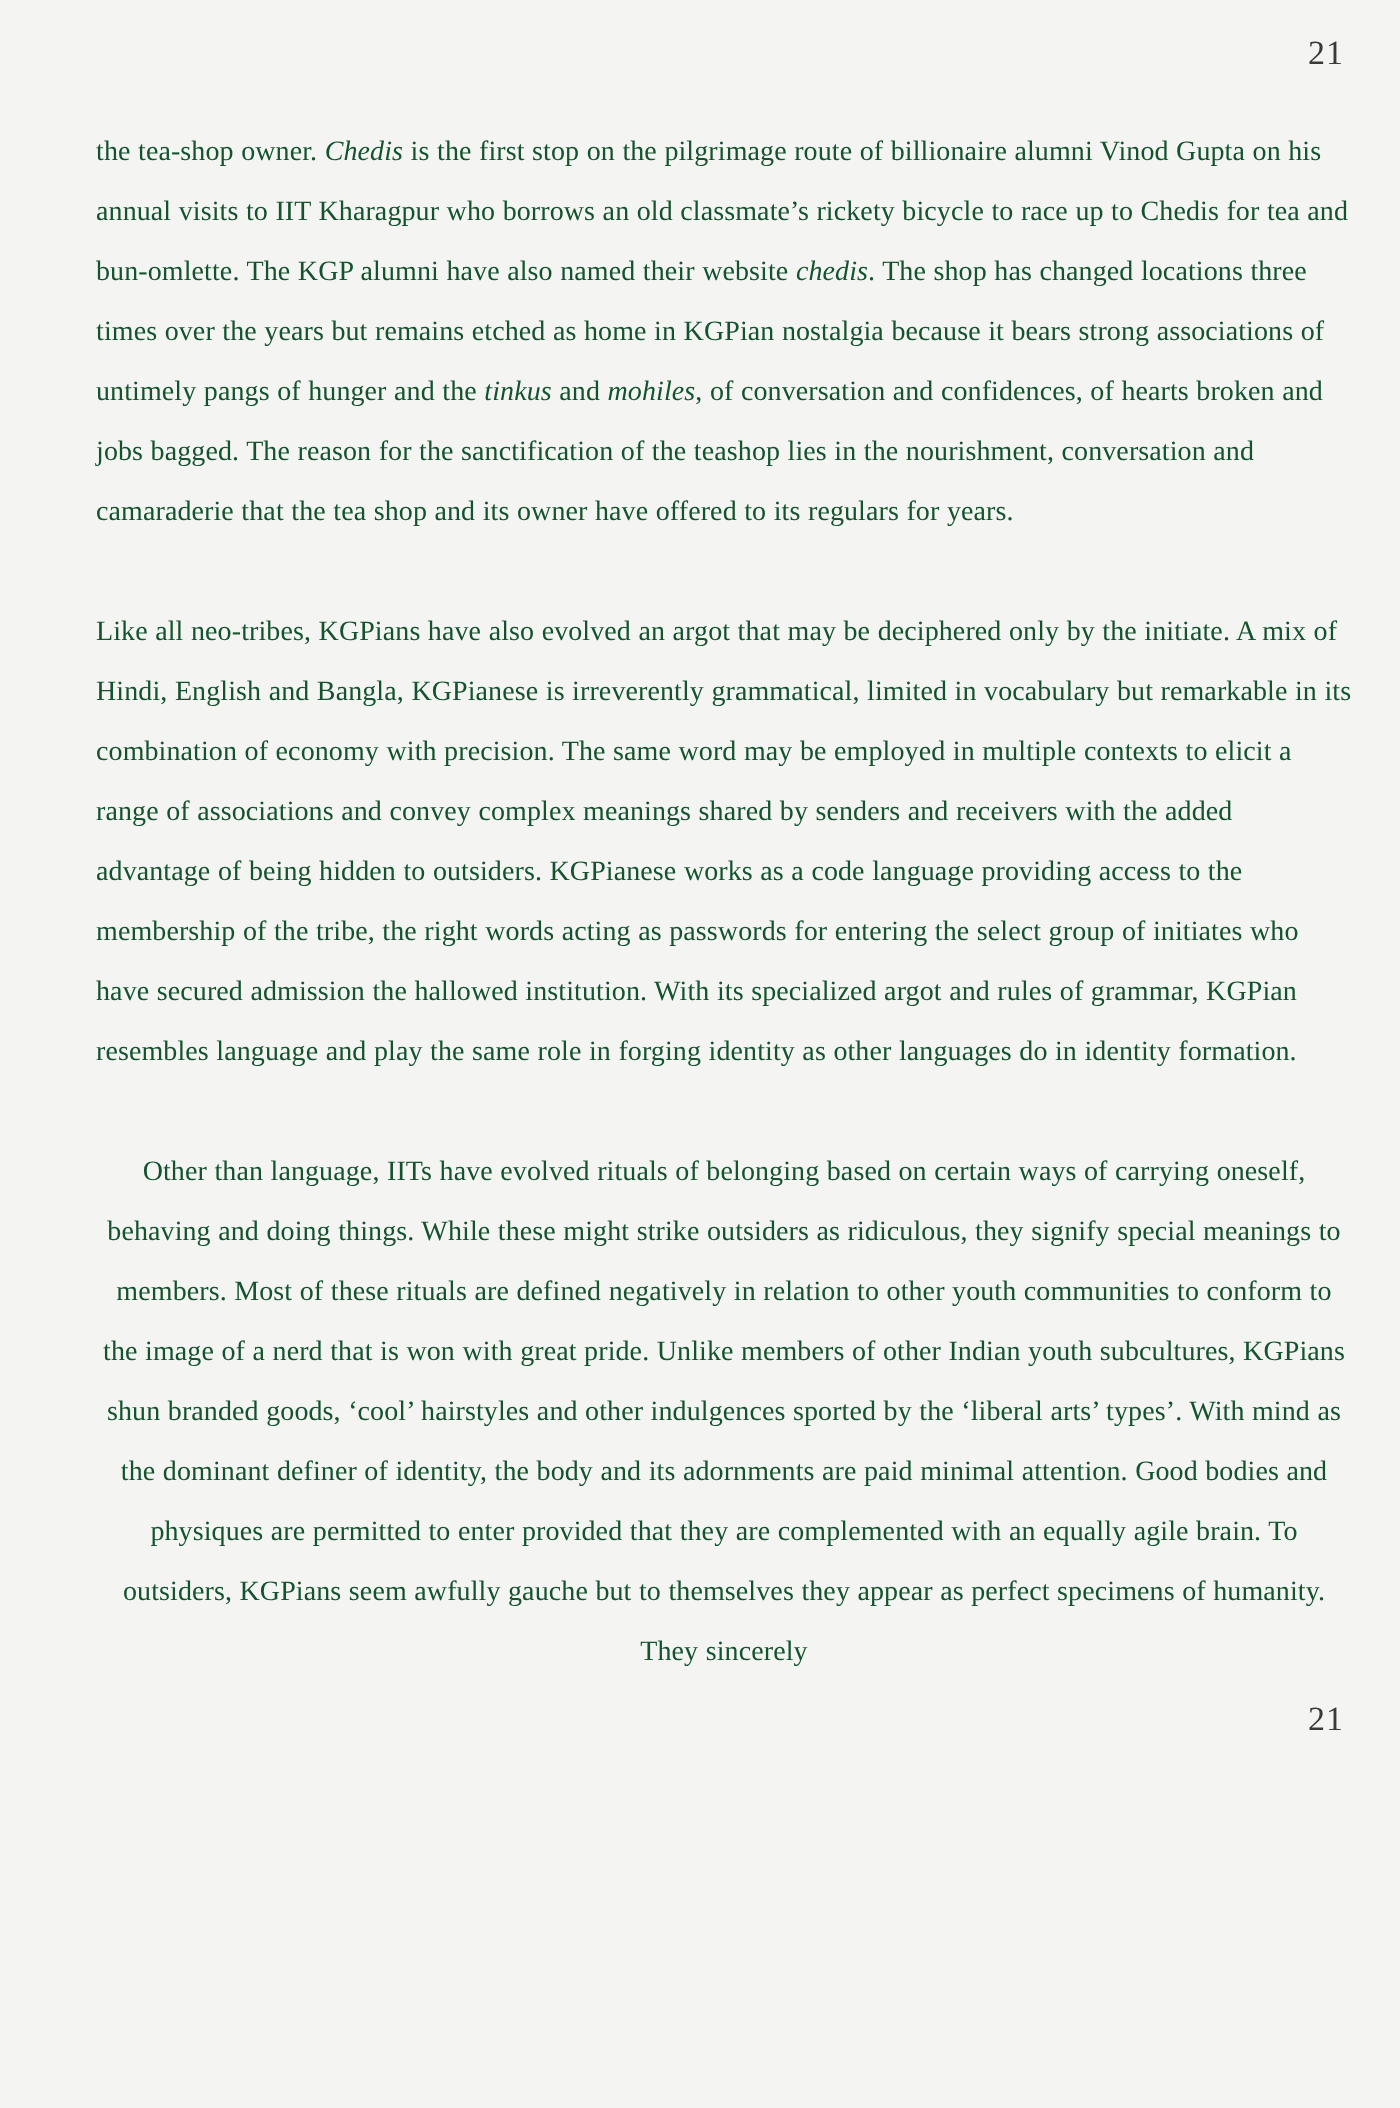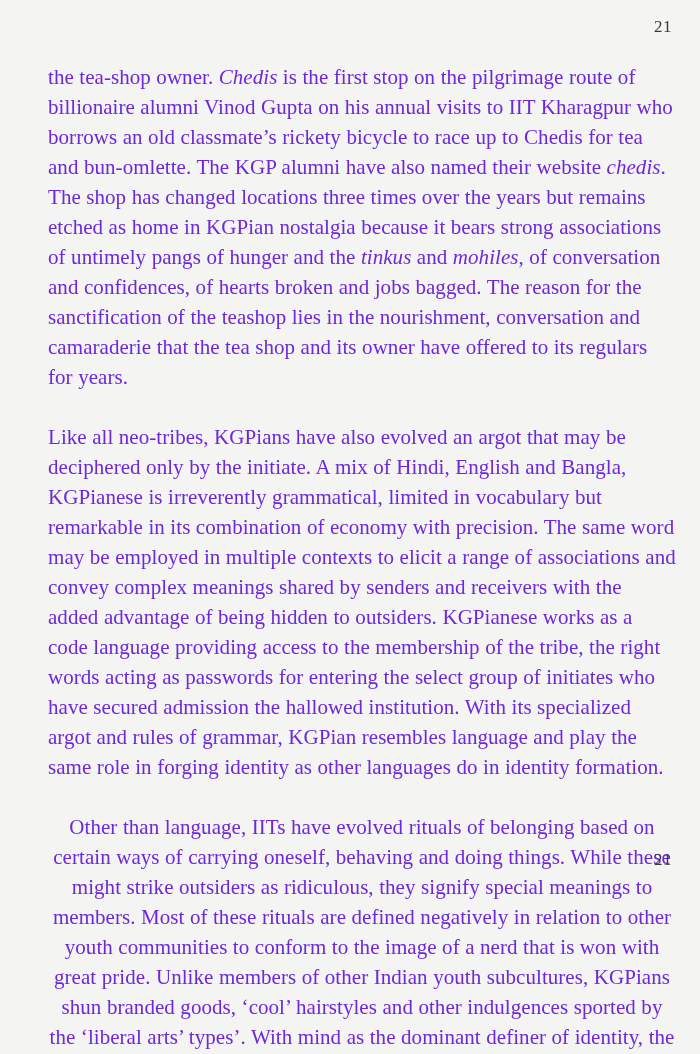--- a/index.html
+++ b/index.html
@@ -49,24 +49,24 @@
 
   .body-text {
     position: absolute;
     top: 62px;
     left: 48px;
     width: 628px;
   }
 
   p.para {
     margin: 0 0 30px 0;
-    font-size: 21px;
+    font-size: 14px;
     line-height: 30px;
     text-align: left;
-    color: #6d28d9;
+    color: #14532d;
     letter-spacing: 0.05px;
     word-spacing: 0.2px;
   }
   p.para:last-child {
     margin-bottom: 0;
     text-align: center;
   }
 
   em {
     font-style: italic;

